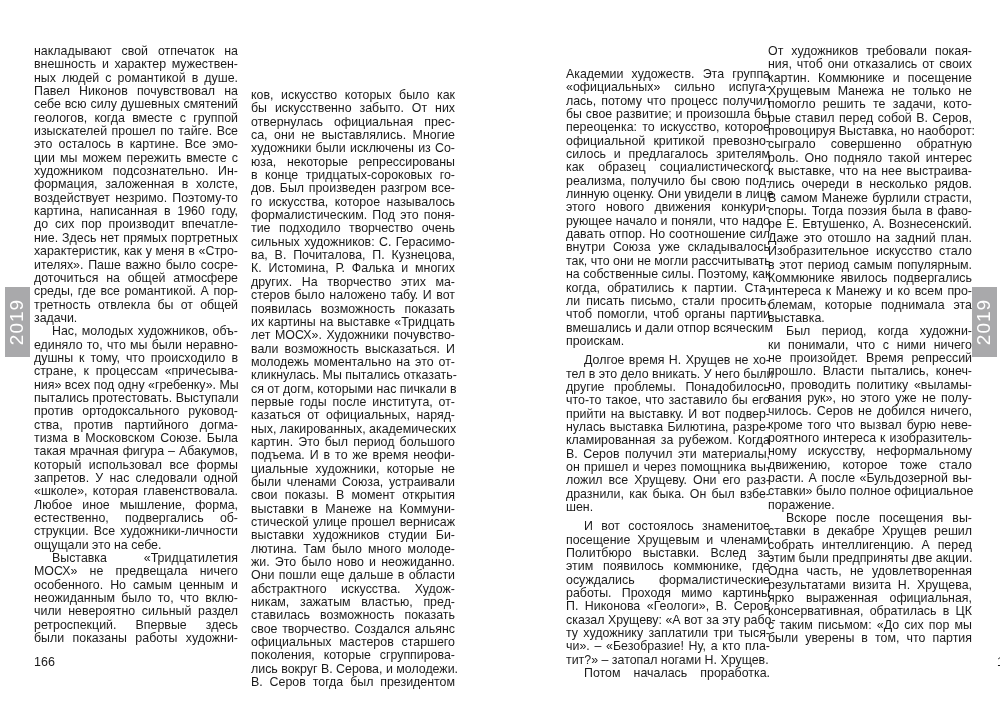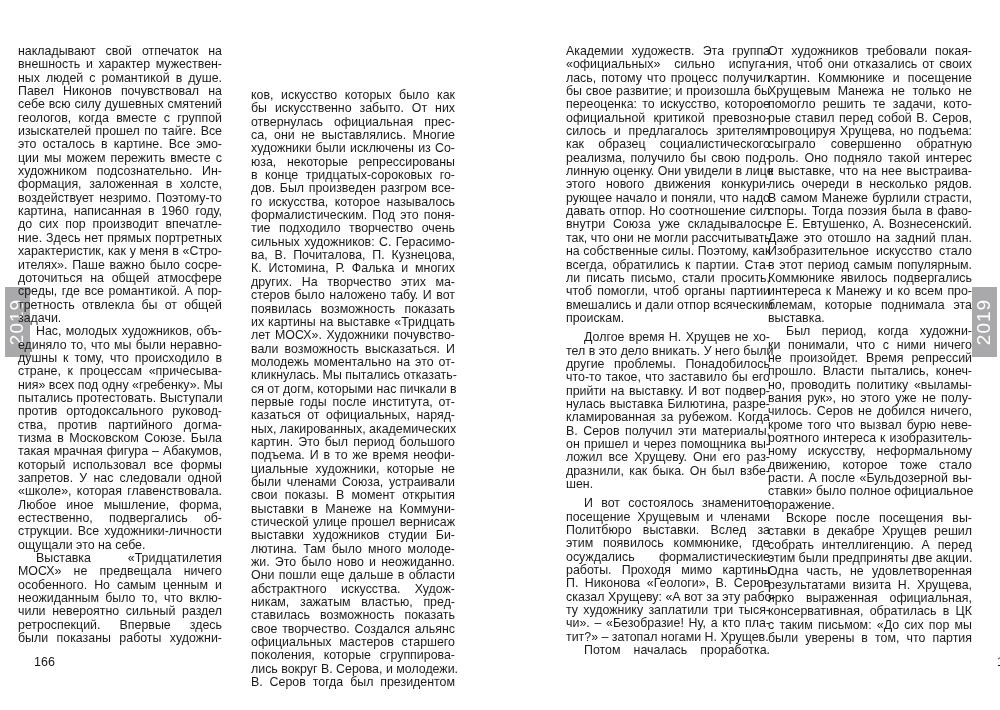--- a/index.html
+++ b/index.html
@@ -49,23 +49,23 @@
     .line.last {
       text-align-last: left;
     }
     .line.ind {
       padding-left: 18px;
     }
     .line.gapafter {
       margin-bottom: 6px;
     }
 
-    .page.left .col.c1 { left: 18px; }
+    .page.left .col.c1 { left: 34px; }
     .page.left .col.c2 { left: 251px; margin-top: 44px; }
-    .page.right .col.c1 { left: 66px; }
+    .page.right .col.c1 { left: 66px; margin-top: 23px; }
     .page.right .col.c2 { left: 268px; }
 
     .page-number {
       position: absolute;
       top: 655px;
       font-size: 12.5px;
       color: #1a1a1a;
     }
     .page.left .page-number { left: 34px; }
     .page.right .page-number { left: 470px; margin-left: 27px; }
@@ -210,21 +210,21 @@
         <span class="line">силось и предлагалось зрителям</span>
         <span class="line">как образец социалистического</span>
         <span class="line">реализма, получило бы свою под-</span>
         <span class="line">линную оценку. Они увидели в лице</span>
         <span class="line">этого нового движения конкури-</span>
         <span class="line">рующее начало и поняли, что надо</span>
         <span class="line">давать отпор. Но соотношение сил</span>
         <span class="line">внутри Союза уже складывалось</span>
         <span class="line">так, что они не могли рассчитывать</span>
         <span class="line">на собственные силы. Поэтому, как</span>
-        <span class="line">всегда, обратились к партии. Ста-</span>
+        <span class="line">когда, обратились к партии. Ста-</span>
         <span class="line">ли писать письмо, стали просить,</span>
         <span class="line">чтоб помогли, чтоб органы партии</span>
         <span class="line">вмешались и дали отпор всяческим</span>
         <span class="line last gapafter">проискам.</span>
         <span class="line ind">Долгое время Н. Хрущев не хо-</span>
         <span class="line">тел в это дело вникать. У него были</span>
         <span class="line">другие проблемы. Понадобилось</span>
         <span class="line">что-то такое, что заставило бы его</span>
         <span class="line">прийти на выставку. И вот подвер-</span>
         <span class="line">нулась выставка Билютина, разре-</span>
@@ -247,21 +247,21 @@
         <span class="line last">тит?» – затопал ногами Н. Хрущев.</span>
         <span class="line ind">Потом началась проработка.</span>
       </div>
     <div class="col c2">
         <span class="line">От художников требовали покая-</span>
         <span class="line">ния, чтоб они отказались от своих</span>
         <span class="line">картин. Коммюнике и посещение</span>
         <span class="line">Хрущевым Манежа не только не</span>
         <span class="line">помогло решить те задачи, кото-</span>
         <span class="line">рые ставил перед собой В. Серов,</span>
-        <span class="line">провоцируя Хрущева, но подъема:</span>
+        <span class="line">провоцируя Выставка, но наоборот:</span>
         <span class="line">сыграло совершенно обратную</span>
         <span class="line">роль. Оно подняло такой интерес</span>
         <span class="line">к выставке, что на нее выстраива-</span>
         <span class="line">лись очереди в несколько рядов.</span>
         <span class="line">В самом Манеже бурлили страсти,</span>
         <span class="line">споры. Тогда поэзия была в фаво-</span>
         <span class="line">ре Е. Евтушенко, А. Вознесенский.</span>
         <span class="line">Даже это отошло на задний план.</span>
         <span class="line">Изобразительное искусство стало</span>
         <span class="line">в этот период самым популярным.</span>

